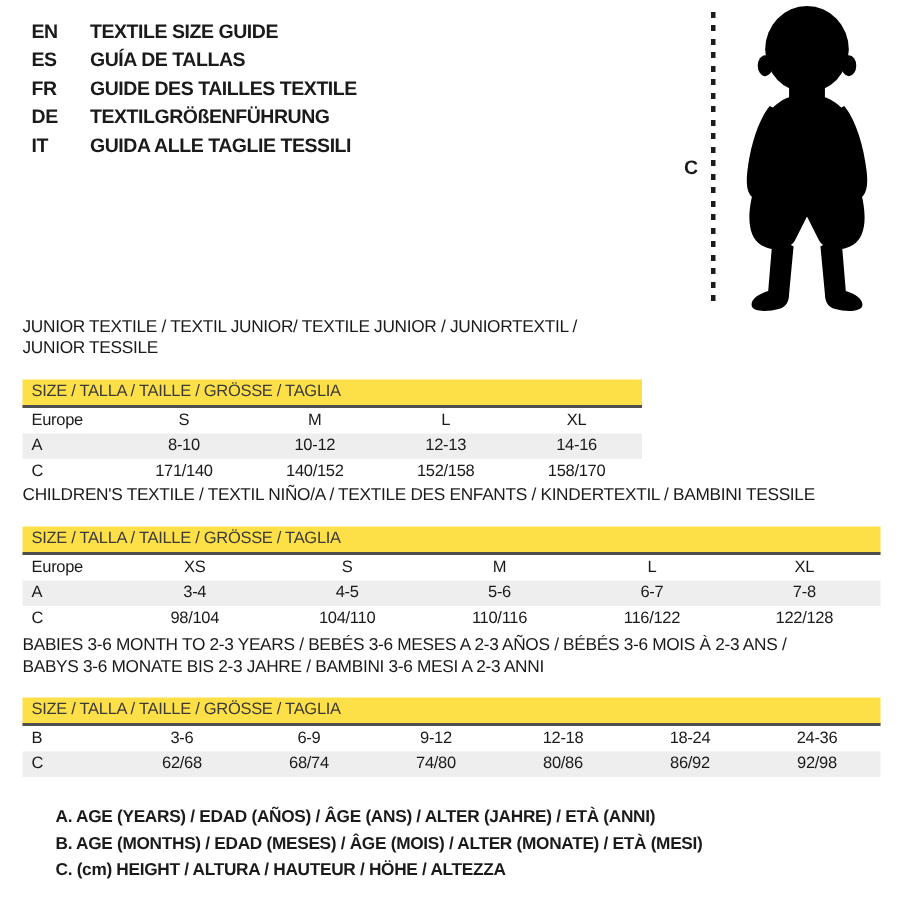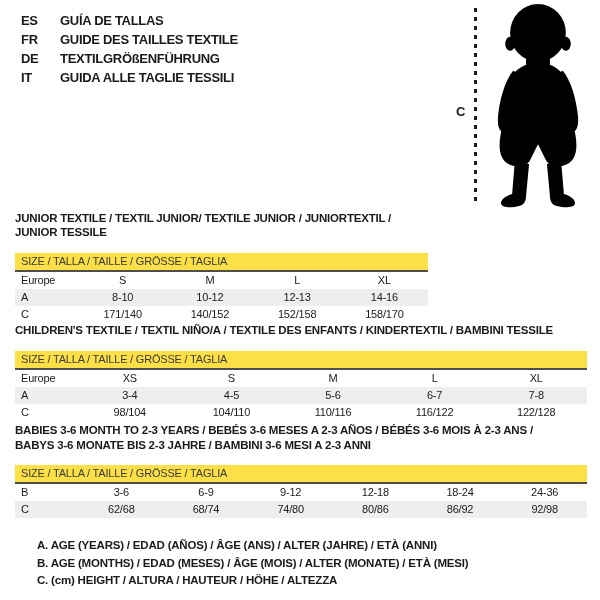--- a/index.html
+++ b/index.html
@@ -16,40 +16,44 @@
     position:absolute;left:474px;top:8px;width:3px;height:198px;
     background:repeating-linear-gradient(to bottom,#1c1c1c 0 4px,transparent 4px 9px);
   }
   .height-label{position:absolute;left:456px;top:104px;font-weight:bold;font-size:13px;}
   .baby-svg{position:absolute;left:484px;top:3px;width:108px;height:205px;}
   
   .section{position:absolute;left:15px;}
   .sec0{top:211px;width:413px;}
   .sec1{top:323px;width:572px;}
   .sec2{top:423px;width:572px;}
-  .t-title{font-weight:bold;font-size:11.5px;line-height:14px;letter-spacing:-0.2px;margin-bottom:14px;}
+  .t-title{font-weight:normal;font-size:11.5px;line-height:14px;letter-spacing:-0.2px;margin-bottom:14px;}
   .sec2 .t-title{line-height:15px;margin-bottom:12px;max-width:548px;}
   .size-bar{
     background:#fde047;border-bottom:2px solid #4e4e4e;height:17px;line-height:17px;
     font-size:11px;color:#3a3a3a;padding-left:6px;letter-spacing:-0.2px;
   }
   .trow{display:flex;height:17px;line-height:17px;font-size:11px;letter-spacing:-0.2px;justify-content:flex-end;}
   .trow.stripe{background:#eeeeee;}
   .tlabel{flex:0 0 58px;padding-left:6px;}
   .tcell{flex:1;text-align:center;}
   
   .notes{position:absolute;left:21px;top:537px;}
   .note-line{font-weight:bold;font-size:11.5px;line-height:17.5px;letter-spacing:-0.2px;margin-left:16px;}
 </style>
 </head>
 <body>
 
 <div class="canvas">
 
   <div class="lang-block">
+      <div class="lang-row">
+        <span class="lang-code">EN</span>
+        <span class="lang-label">TEXTILE SIZE GUIDE</span>
+      </div>
       <div class="lang-row">
         <span class="lang-code">ES</span>
         <span class="lang-label">GUÍA DE TALLAS</span>
       </div>
       <div class="lang-row">
         <span class="lang-code">FR</span>
         <span class="lang-label">GUIDE DES TAILLES TEXTILE</span>
       </div>
       <div class="lang-row">
         <span class="lang-code">DE</span>

